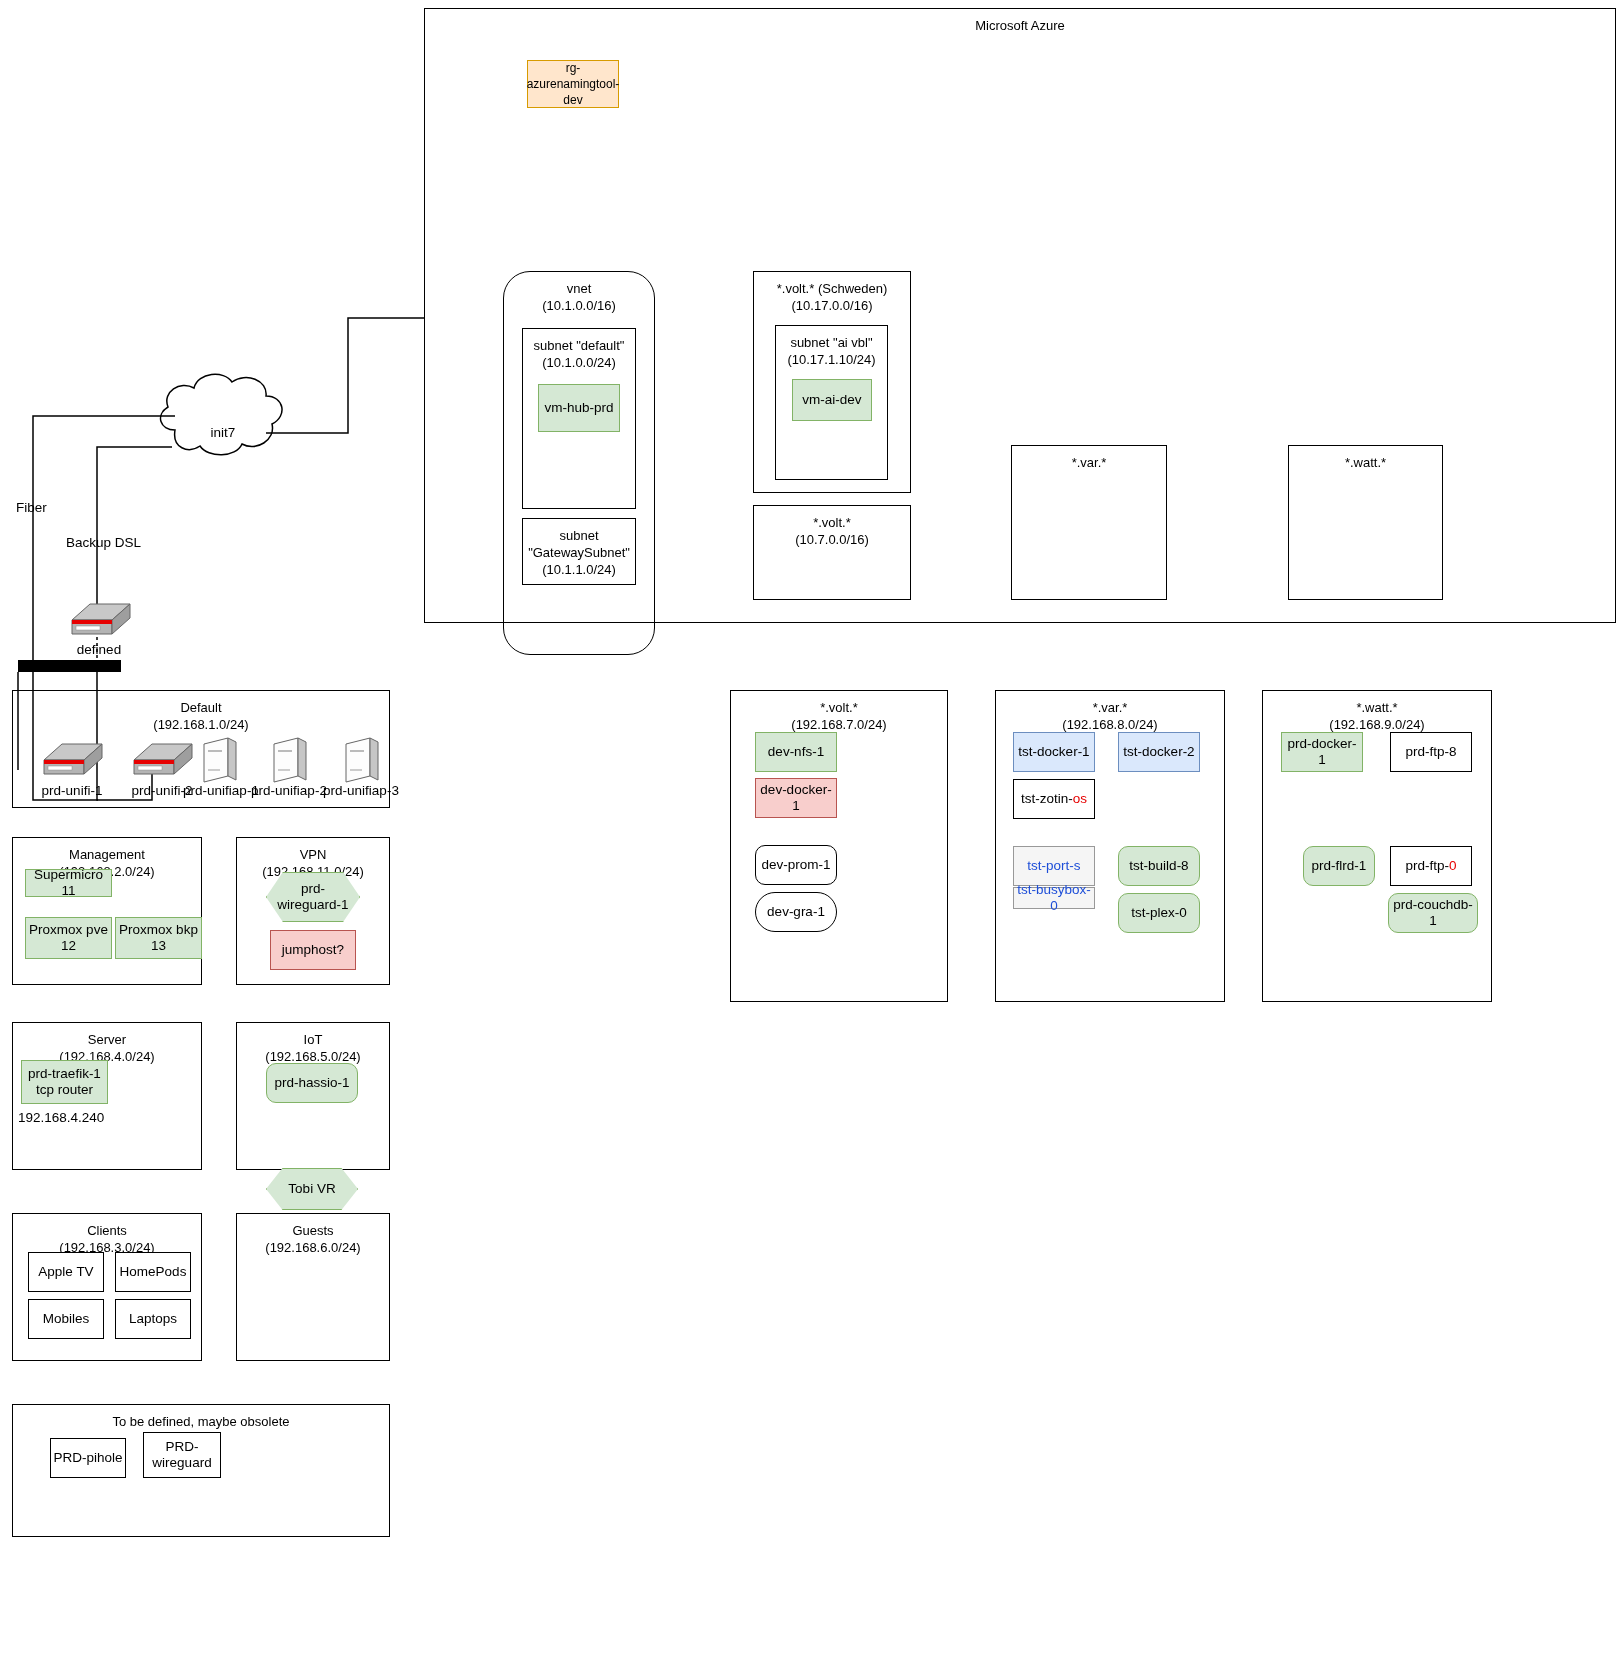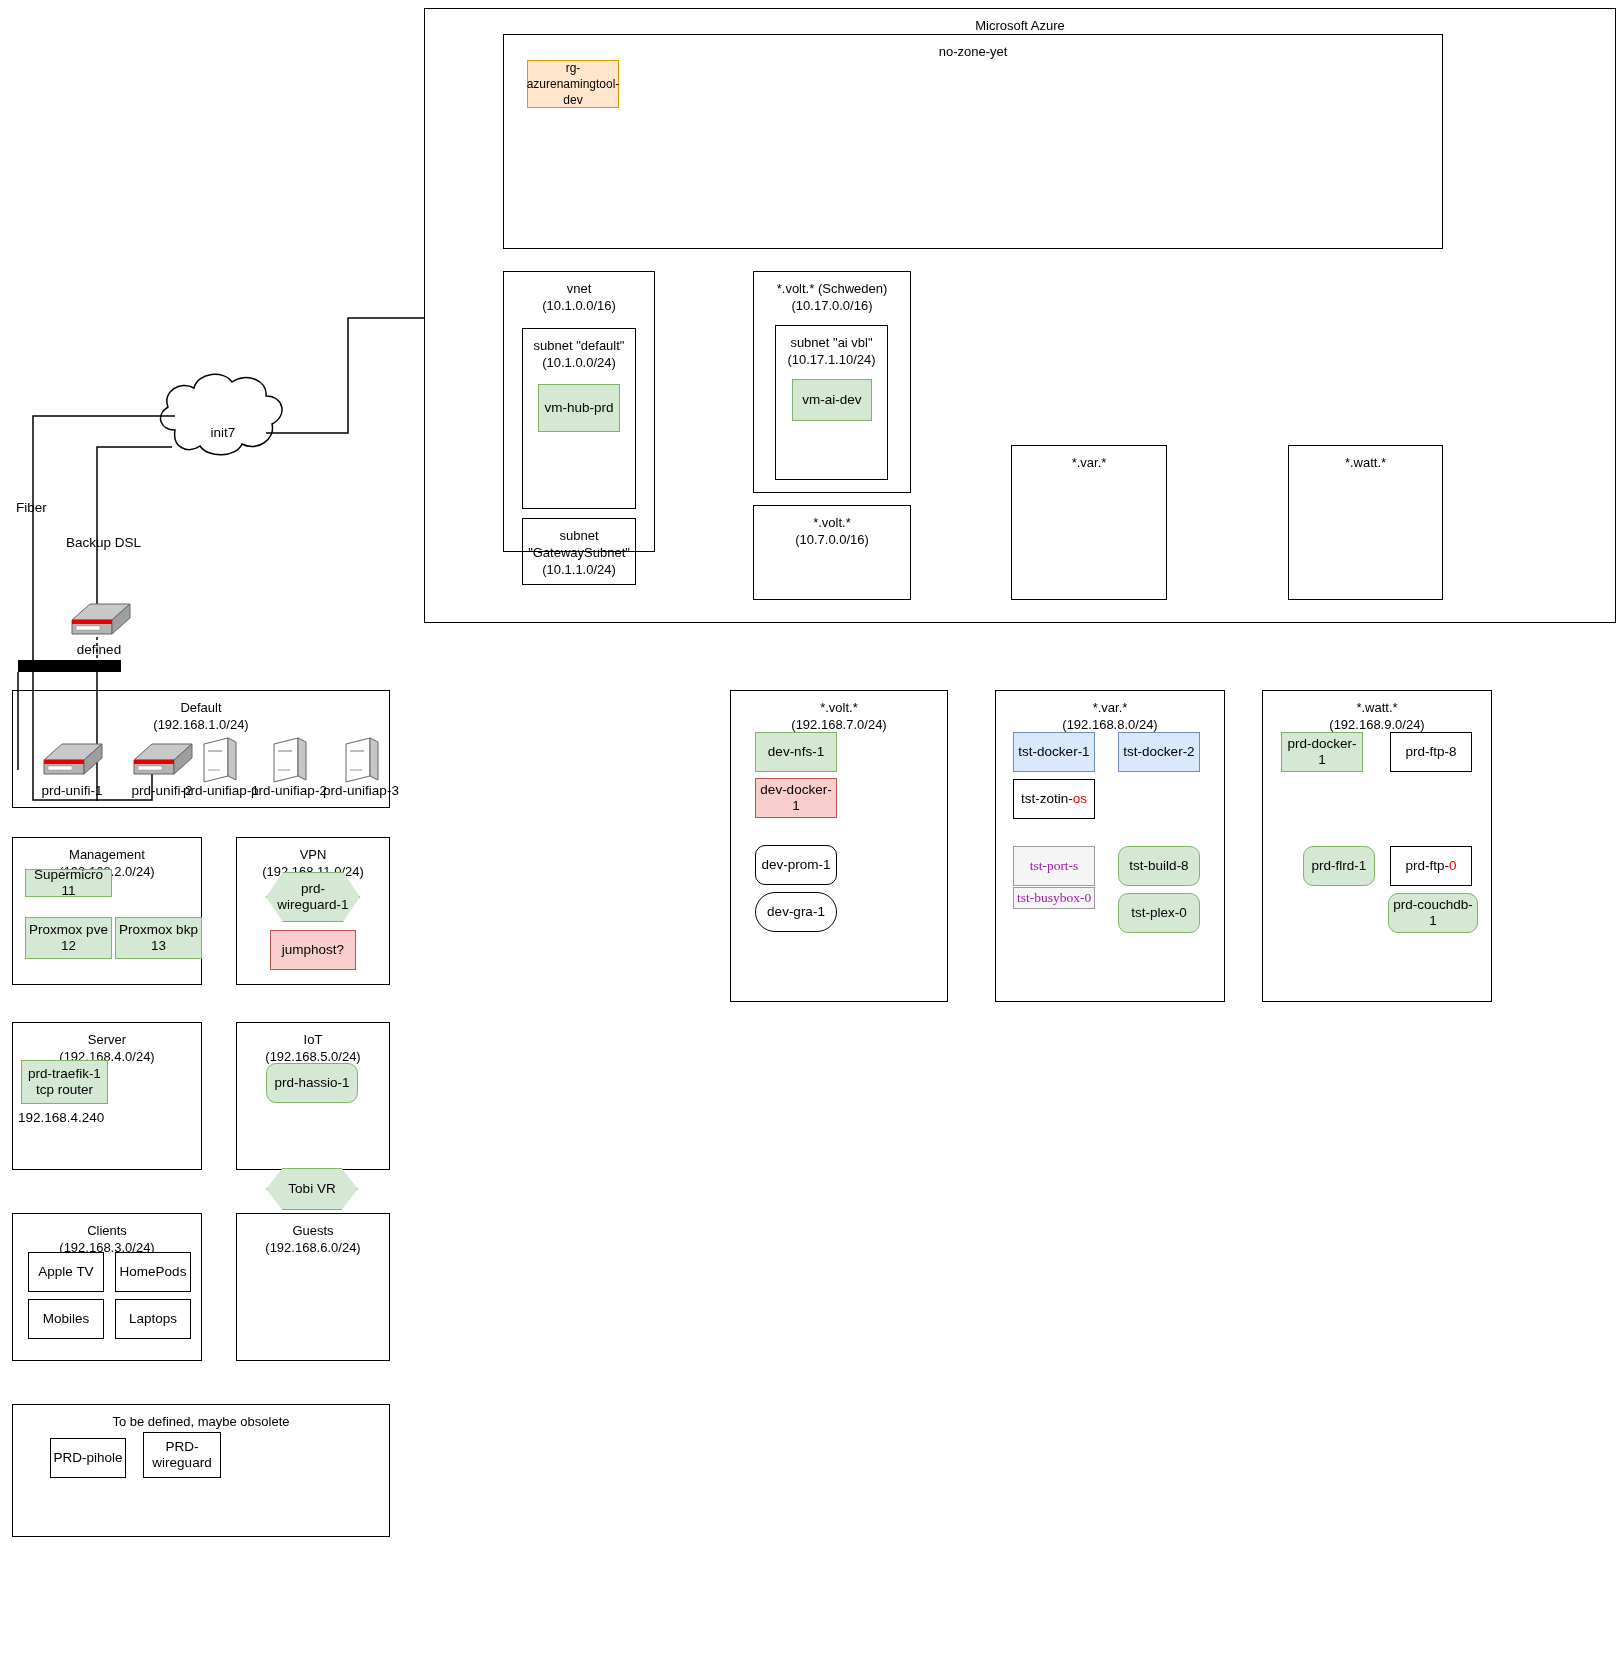--- a/index.html
+++ b/index.html
@@ -6,21 +6,21 @@
   body{font-family:"Liberation Sans","DejaVu Sans",sans-serif;color:#000;}
   #canvas{position:relative;width:1624px;height:1654px;overflow:hidden;background:#fff;}
   .abs{position:absolute;box-sizing:border-box;}
   .grp{border:1.5px solid #000;background:transparent;}
   .grp-title{position:absolute;left:0;right:0;top:8px;text-align:center;font-size:13px;line-height:17px;white-space:pre-line;}
   .node{border:1.5px solid #000;background:#fff;display:flex;align-items:center;justify-content:center;text-align:center;font-size:13.5px;line-height:16px;white-space:pre-line;padding:2px;}
   .green{background:#d5e8d4;border-color:#82b366;}
   .red{background:#f8cecc;border-color:#b85450;}
   .blue{background:#dae8fc;border-color:#6c8ebf;}
   .orange{background:#ffe6cc;border-color:#d79b00;}
-  .grey{background:#f5f5f5;border-color:#999999;color:#a21caf;font-family:Liberation Serif, serif;}
+  .grey{background:#f5f5f5;border-color:#999999;color:#1d4ed8;}
   .rounded{border-radius:10px;}
   .hex{position:relative;border:none;background:transparent;display:flex;align-items:center;justify-content:center;text-align:center;font-size:13.5px;line-height:16px;white-space:pre-line;}
   .hex .hexbg{position:absolute;inset:0;background:#d5e8d4;border:1.5px solid #82b366;
     clip-path:polygon(18% 0%,82% 0%,100% 50%,82% 100%,18% 100%,0% 50%);}
   .hex .hexlbl{position:relative;z-index:2;}
   .lbl{position:absolute;font-size:13.5px;line-height:16px;text-align:center;white-space:pre-line;}
   .line{position:absolute;background:#000;}
   .redtxt{color:#e60000;}
   svg{overflow:visible;}
 </style>
@@ -64,28 +64,25 @@
     <polygon points="50,22 68,6 68,20 50,36" fill="#9e9e9e" stroke="#666" stroke-width="1"></polygon>
     <polygon points="10,22 50,22 50,26 10,26" fill="#e60000"></polygon>
     <rect x="14" y="28" width="24" height="4" fill="#fff" stroke="#888" stroke-width="0.5"></rect>
   </svg>
   <div class="lbl abs" style="left:52px;top:642px;width:94px;">defined</div>
 
   <div class="abs grp" style="left:424px;top:8px;width:1192px;height:615px;">
     <div class="grp-title">Microsoft Azure</div>
   </div>
 
-  <div class="abs grp" style="left:503px;top:34px;width:940px;height:215px;">
-    <div class="grp-title">no-zone-yet</div>
-  </div>
   <div class="abs node orange" style="left:527px;top:60px;width:92px;height:48px;font-size:12px;">rg-
 azurenamingtool-
 dev</div>
 
-  <div class="abs grp" style="left:503px;top:271px;width:152px;height:281px;">
+  <div class="abs grp" style="left:503px;top:271px;width:152px;height:384px;border-radius:27px;">
     <div class="grp-title">vnet
 (10.1.0.0/16)</div>
   </div>
   <div class="abs grp" style="left:522px;top:328px;width:114px;height:181px;">
     <div class="grp-title">subnet "default"
 (10.1.0.0/24)</div>
   </div>
   <div class="abs node green" style="left:538px;top:384px;width:82px;height:48px;">vm-hub-prd</div>
   <div class="abs grp" style="left:522px;top:518px;width:114px;height:67px;">
     <div class="grp-title">subnet

